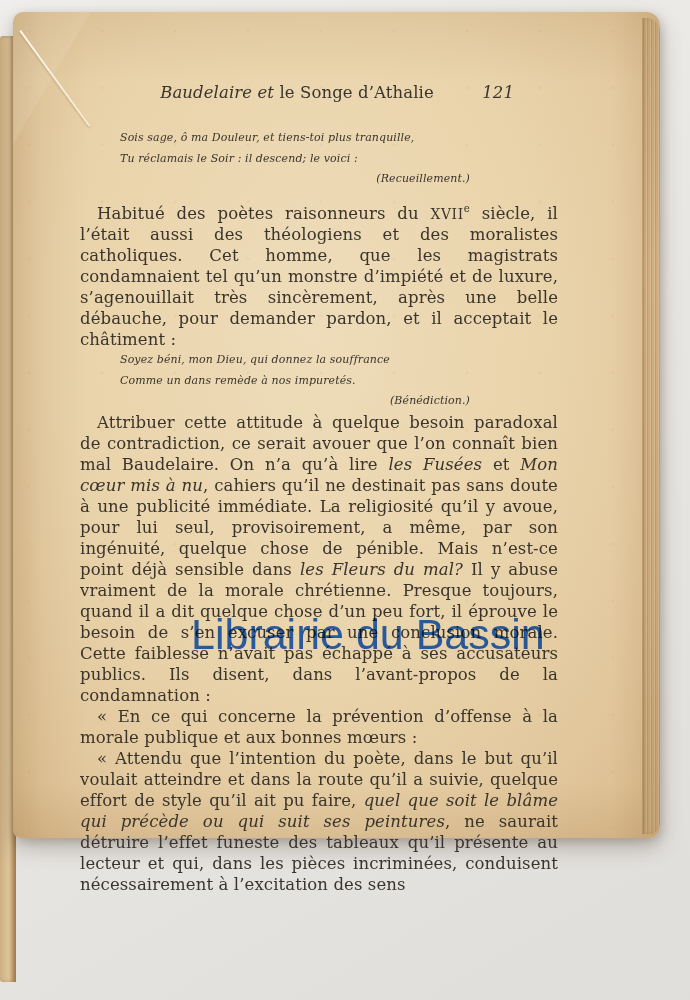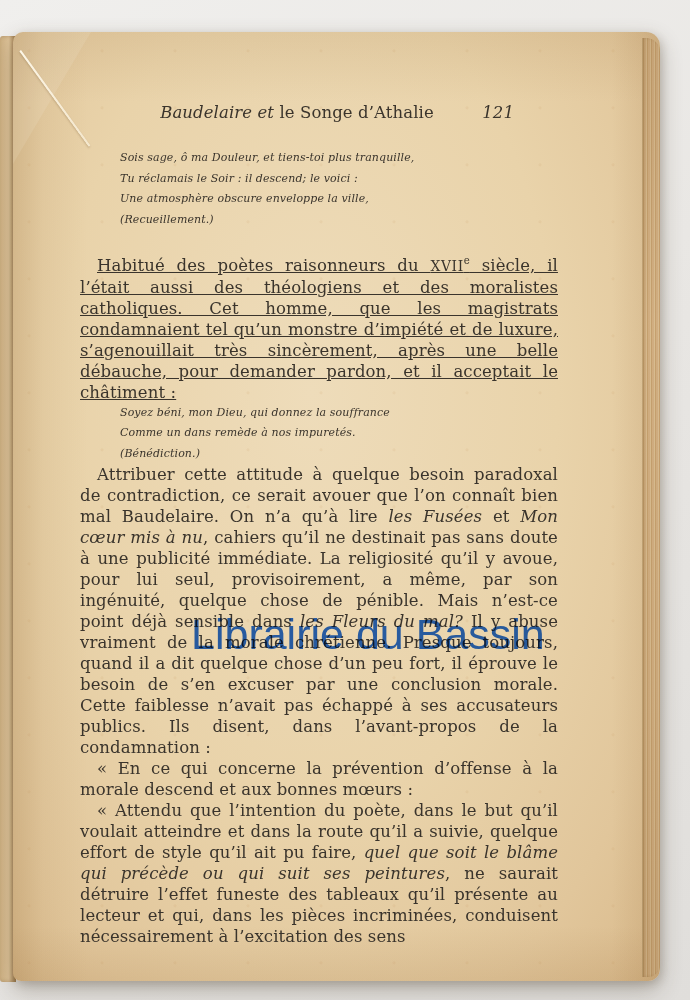--- a/index.html
+++ b/index.html
@@ -12,21 +12,21 @@
     background:linear-gradient(150deg,#f0efed 0%,#e9e7e4 45%,#e0dedb 100%);
   }
   
   .under-page{
     position:absolute;left:0;top:36px;width:16px;height:946px;
     background:linear-gradient(90deg,#cdb083 0%,#e0c59b 55%,#b79465 100%);
     border-radius:3px 0 0 3px;
     box-shadow:inset -3px 0 4px rgba(100,70,30,.35);
   }
   .page{
-    position:absolute;left:13px;top:32px;width:647px;height:949px;
+    position:absolute;left:13px;top:12px;width:647px;height:826px;
     border-radius:10px 14px 12px 8px;
     background:
       linear-gradient(90deg, rgba(146,104,50,.22) 0px, rgba(146,104,50,.07) 30px, rgba(146,104,50,0) 75px),
       linear-gradient(180deg, rgba(150,110,60,.12) 0, rgba(150,110,60,0) 70px),
       linear-gradient(270deg, rgba(140,95,45,.16) 0, rgba(140,95,45,0) 48px),
       linear-gradient(0deg, rgba(140,95,45,.12) 0, rgba(140,95,45,0) 55px),
       radial-gradient(circle at 22% 33%, rgba(190,140,80,.10) 1px, rgba(0,0,0,0) 2px),
       radial-gradient(ellipse at 46% 38%, #eedcba 0%, #e9d3aa 50%, #e1c69b 80%, #d9ba8c 100%);
     background-size:auto,auto,auto,auto,73px 57px,auto;
     box-shadow:0 9px 22px rgba(70,55,35,.30), 2px 3px 8px rgba(70,55,35,.18);
@@ -55,23 +55,23 @@
   }
   .content{
     position:absolute;left:67px;top:70px;width:478px;
     color:#3a342c;font-size:16.5px;line-height:21px;letter-spacing:.1px;
   }
   .running-header{position:relative;height:22px;line-height:22px;}
   .header-title{text-align:center;transform:translateX(-22px);white-space:nowrap;}
   .page-number{position:absolute;right:44px;top:0;font-style:italic;}
   .poem{margin:24px 0 0 40px;font-style:italic;font-size:11px;line-height:20.5px;}
   .poem-line{white-space:nowrap;}
-  .poem-attr{width:350px;text-align:left;white-space:nowrap;}
+  .poem-attr{width:350px;text-align:right;white-space:nowrap;}
   p.body-par{margin:0;text-align:justify;text-indent:17px;}
-  p.mt{margin-top:20px;text-decoration:underline;}
+  p.mt{margin-top:8px;}
   p.mt2{margin-top:0;}
   .seg-i{font-style:italic;}
   .seg-sc{font-size:.84em;letter-spacing:.6px;}
   .seg-sup{vertical-align:super;font-size:.62em;}
   .watermark{
     position:absolute;left:191px;top:611px;
     font-family:"Liberation Sans","DejaVu Sans",sans-serif;
     font-size:43px;line-height:46px;font-weight:400;
     color:#2b6ce8;mix-blend-mode:multiply;white-space:nowrap;
   }
@@ -91,34 +91,33 @@
     <div class="content">
 
       <div class="running-header">
         <div class="header-title"><span class="seg-i">Baudelaire et</span><span> le Songe d’Athalie</span></div>
         <div class="page-number">121</div>
       </div>
 
       <div class="poem">
         <div class="poem-line">Sois sage, ô ma Douleur, et tiens-toi plus tranquille,</div>
         <div class="poem-line">Tu réclamais le Soir : il descend; le voici :</div>
-        <div class="poem-line">Une atmosphère obscure enveloppe la ville,</div>
         <div class="poem-attr">(Recueillement.)</div>
       </div>
 
       <p class="body-par mt"><span>Habitué des poètes raisonneurs du </span><span class="seg-sc">XVII</span><span class="seg-sup">e</span><span> siècle, il l’était aussi des théologiens et des moralistes catholiques. Cet homme, que les magistrats condamnaient tel qu’un monstre d’impiété et de luxure, s’agenouillait très sincèrement, après une belle débauche, pour demander pardon, et il acceptait le châtiment :</span></p>
 
       <div class="poem mt" style="margin-top:0">
         <div class="poem-line">Soyez béni, mon Dieu, qui donnez la souffrance</div>
         <div class="poem-line">Comme un dans remède à nos impuretés.</div>
         <div class="poem-attr">(Bénédiction.)</div>
       </div>
 
       <p class="body-par mt2"><span>Attribuer cette attitude à quelque besoin paradoxal de contradiction, ce serait avouer que l’on connaît bien mal Baudelaire. On n’a qu’à lire </span><span class="seg-i">les Fusées</span><span> et </span><span class="seg-i">Mon cœur mis à nu</span><span>, cahiers qu’il ne destinait pas sans doute à une publicité immédiate. La religiosité qu’il y avoue, pour lui seul, provisoirement, a même, par son ingénuité, quelque chose de pénible. Mais n’est-ce point déjà sensible dans </span><span class="seg-i">les Fleurs du mal?</span><span> Il y abuse vraiment de la morale chrétienne. Presque toujours, quand il a dit quelque chose d’un peu fort, il éprouve le besoin de s’en excuser par une conclusion morale. Cette faiblesse n’avait pas échappé à ses accusateurs publics. Ils disent, dans l’avant-propos de la condamnation :</span></p>
-      <p class="body-par"><span>« En ce qui concerne la prévention d’offense à la morale descend et aux bonnes mœurs :</span></p>
+      <p class="body-par"><span>« En ce qui concerne la prévention d’offense à la morale publique et aux bonnes mœurs :</span></p>
       <p class="body-par"><span>« Attendu que l’intention du poète, dans le but qu’il voulait atteindre et dans la route qu’il a suivie, quelque effort de style qu’il ait pu faire, </span><span class="seg-i">quel que soit le blâme qui précède ou qui suit ses peintures</span><span>, ne saurait détruire l’effet funeste des tableaux qu’il présente au lecteur et qui, dans les pièces incriminées, conduisent nécessairement à l’excitation des sens</span></p>
 
     </div>
   </div>
 
   <div class="watermark">Librairie du Bassin</div>
 
 </div>
 
 </body></html>

